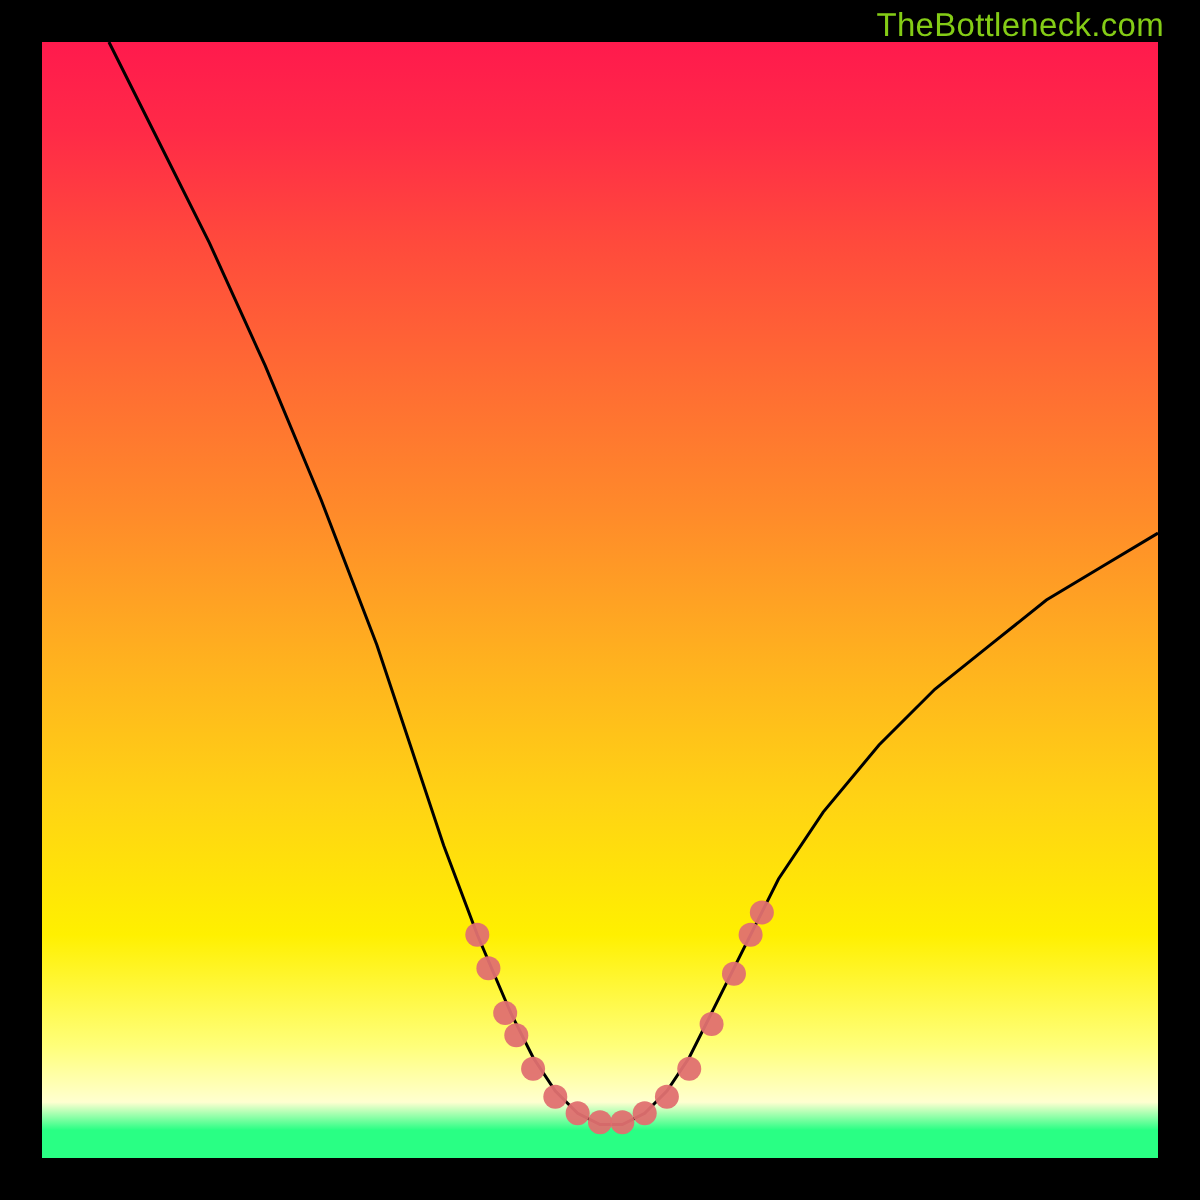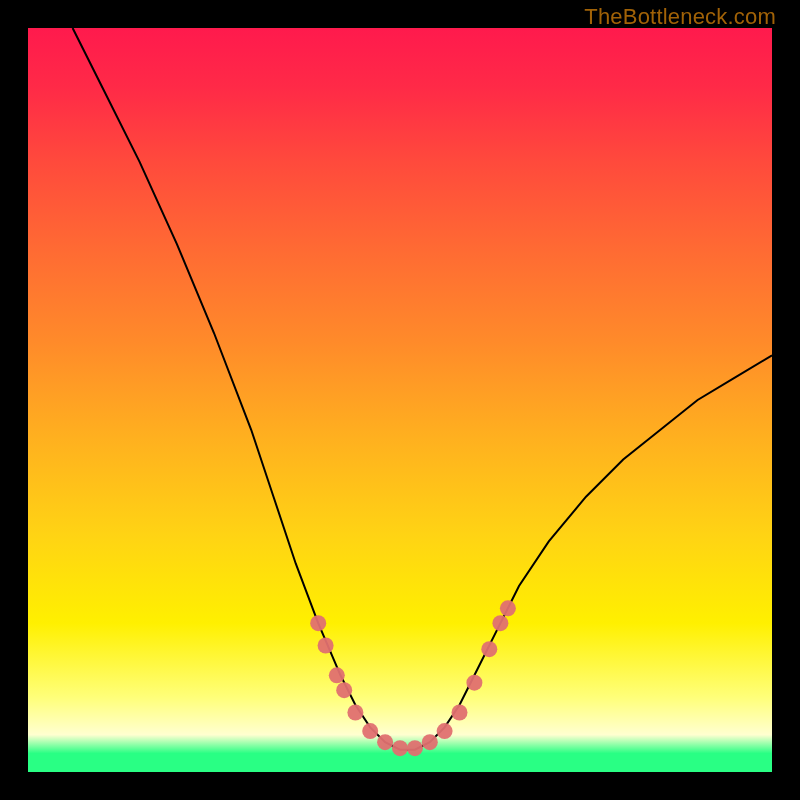--- a/index.html
+++ b/index.html
@@ -39,21 +39,21 @@
       #ffff7a 90%,
       #ffffd0 95%,
       #29ff84 97.5%,
       #29ff84 100%
     );
   }
   .watermark {
     position: absolute;
     top: 4px;
     right: 24px;
-    color: #a16207;
+    color: #84cc16;
     font-size: 22px;
     font-weight: 500;
     letter-spacing: 0.2px;
   }
   svg.curve {
     position: absolute;
     left: 0;
     top: 0;
     width: 744px;
     height: 744px;

